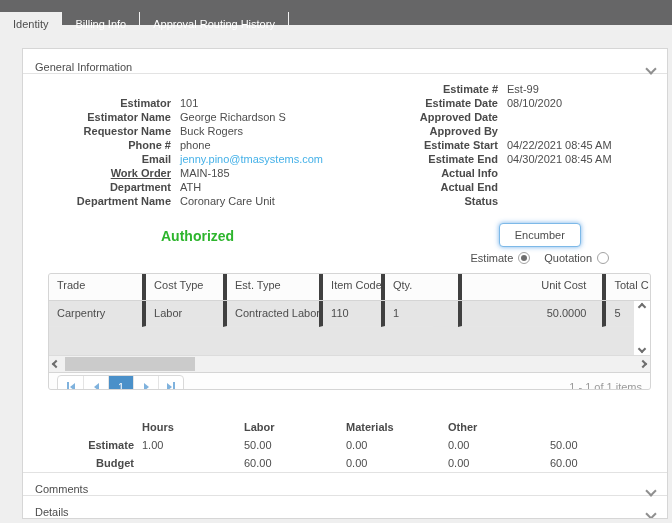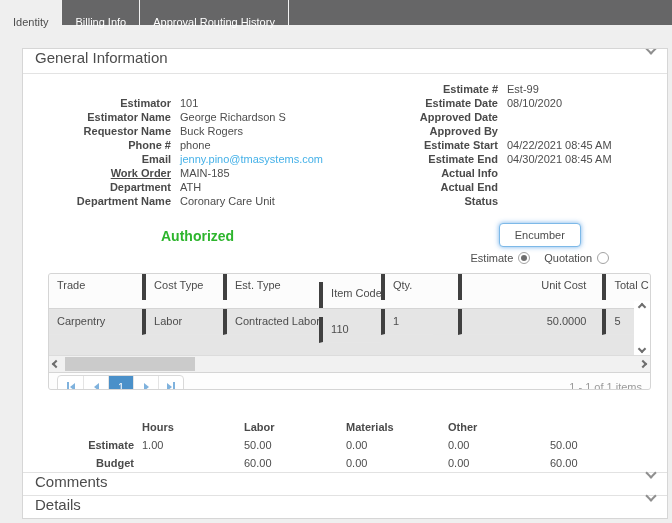--- a/index.html
+++ b/index.html
@@ -5,34 +5,34 @@
   * { box-sizing: border-box; }
   html,body { margin:0; padding:0; }
   body {
     width:672px; height:523px; overflow:hidden;
     background:#efefef;
     font-family:"Liberation Sans", sans-serif;
     font-size:11px; color:#4d4d4d;
   }
   
   .tabbar { height:25px; background:#666667; display:flex; align-items:stretch; }
-  .tab { padding:10px 13px; line-height:25px; color:#fff; cursor:pointer; white-space:nowrap; }
+  .tab { padding:0 13px; line-height:25px; color:#fff; cursor:pointer; white-space:nowrap;margin-top:12px; }
   .tab.active { background:#efefef; color:#4d4d4d; }
   .tab.inactive { border-right:1px solid #f2f2f2; }
   .tab.inactive.first { border-left:1px solid #f2f2f2; }
 
   
   .panel {
     margin:23px 0 0 22px; width:646px; height:471px;
     background:#fff; border:1px solid #d6d6d6;
     display:flex; flex-direction:column; overflow:hidden;
   }
   .section-head {
-    height:25px; min-height:25px; display:flex; align-items:flex-start;
-    padding:0 12px; color:#4c4c4c; font-size:15px;
+    height:25px; min-height:25px; display:flex; align-items:flex-end;
+    padding:0 12px; color:#4c4c4c; font-size:11px;
   }
   .section-head.gi { border-bottom:1px solid #e3e3e3; }
   .section-head.bt { border-top:1px solid #e2e2e2; height:23px; min-height:23px; }
   .chev-down {
     margin-left:auto; width:8px; height:8px;
     border-right:2px solid #8f8f8f; border-bottom:2px solid #8f8f8f;
     transform:rotate(45deg); margin-top:-4px;
   }
 
   
@@ -69,21 +69,21 @@
 
   
   .grid { margin:6px 16px 0 25px; border:1px solid #d5d5d5; border-radius:3px; overflow:hidden; background:#e5e5e5; }
   .grid-body { position:relative; height:81px; overflow:hidden; }
   .grow { display:flex; width:660px; }
   .gh { background:#fcfcfc; border-bottom:1px solid #d5d5d5; }
   .gcell { padding:6px 8px; height:26px; overflow:hidden; white-space:nowrap; border-left:4px solid #404040; }
   .gcell.c0 { border-left:none; }
   .gh .gcell { padding-top:5px; color:#4c4c4c; }
   .gr .gcell { border-bottom:1px solid #e6e6e6; color:#4d4d4d; }
-  .c0{width:97px;} .c1{width:84px;} .c2{width:100px;} .c3{width:64px;margin-top:8px;} .c4{width:54px;}
+  .c0{width:97px;} .c1{width:84px;} .c2{width:100px;} .c3{width:64px;} .c4{width:54px;}
   .c5{width:150px;margin-left:25px;} .c6{width:111px;}
   .gcell.num { text-align:right; padding-right:16px; }
   .vscroll {
     position:absolute; top:27px; right:0; bottom:0; width:16px; background:#fff;
     display:flex; flex-direction:column; justify-content:space-between; align-items:center;
     padding:3px 0; cursor:pointer;
   }
   .arr { width:6px; height:6px; border-right:2px solid #6e6e6e; border-bottom:2px solid #6e6e6e; }
   .arr.up { transform:rotate(-135deg); }
   .arr.down { transform:rotate(45deg); }

